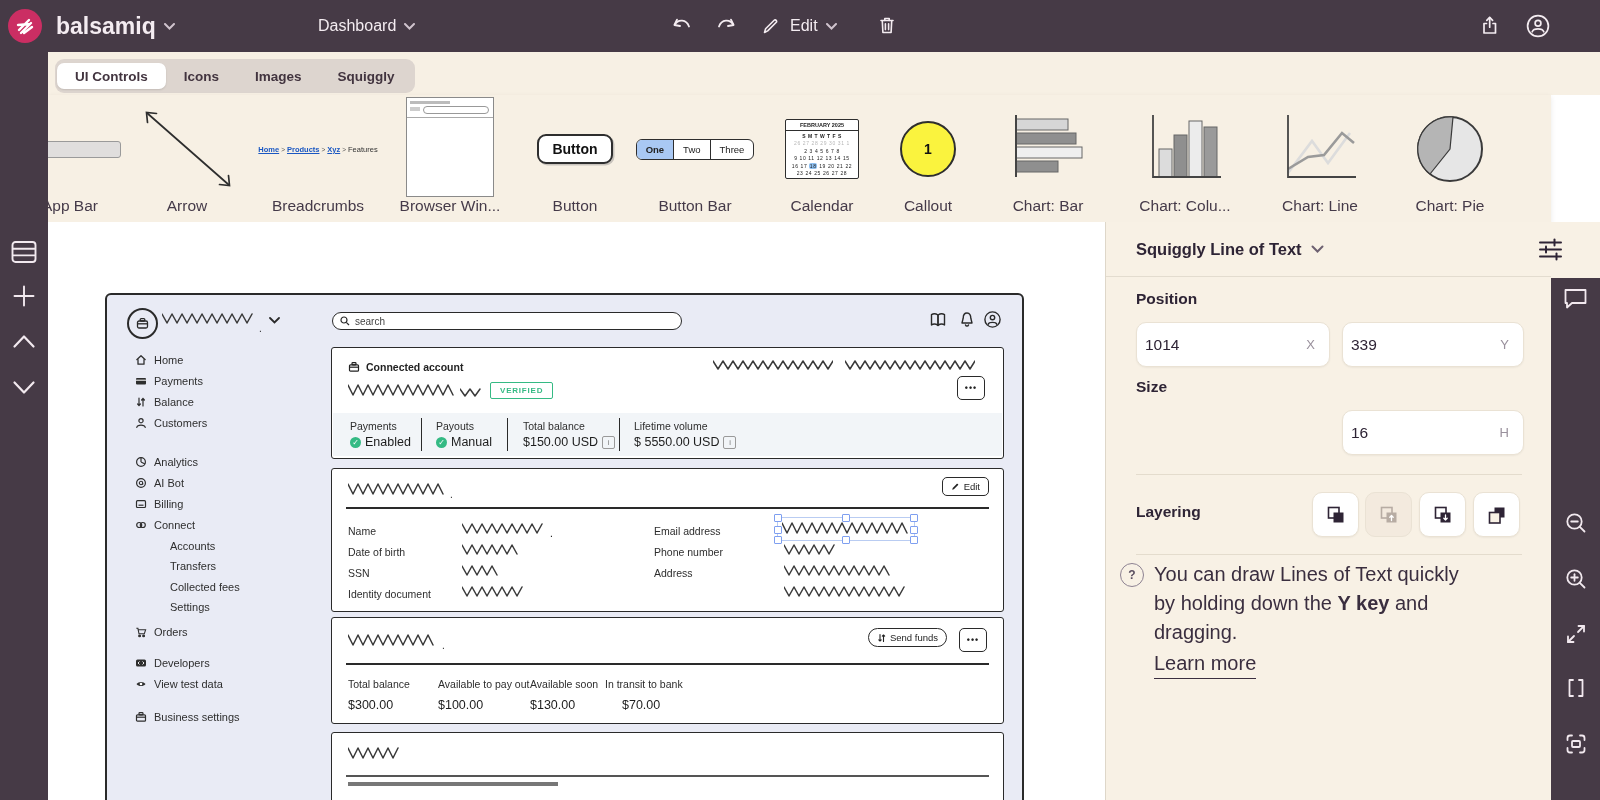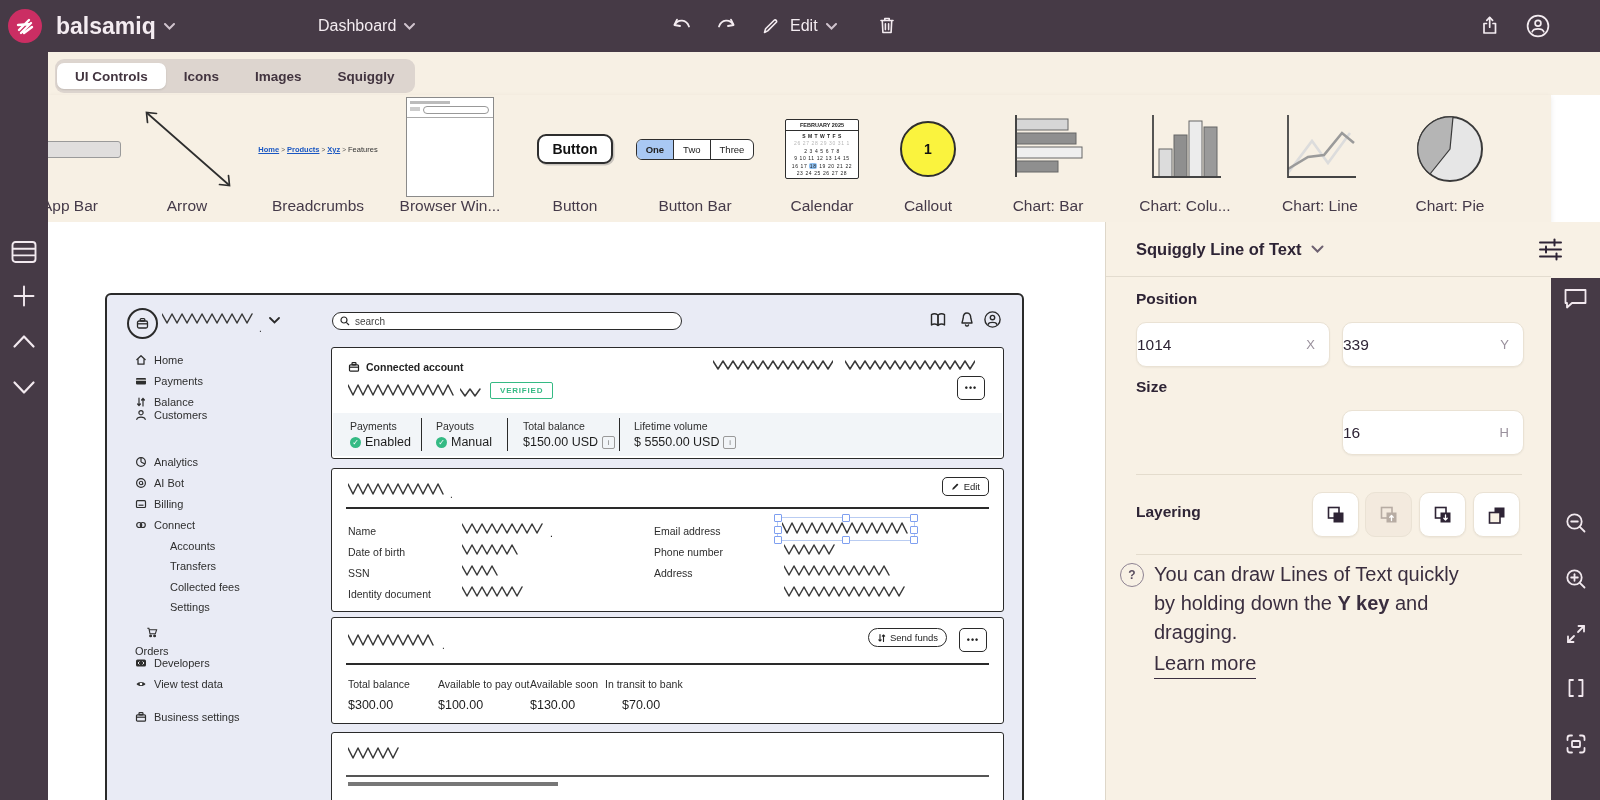--- a/index.html
+++ b/index.html
@@ -41,21 +41,21 @@
   .vdiv{position:absolute;width:1.4px;background:#2a2a2a;}
   .check{display:inline-flex;width:11px;height:11px;border-radius:50%;background:#35ba84;color:#fff;font-size:8px;align-items:center;justify-content:center;margin-right:4px;}
   .infoi{display:inline-flex;width:11px;height:11px;border:1px solid #9a9a9a;border-radius:2px;color:#777;font-size:7.5px;align-items:center;justify-content:center;margin-left:4px;}
   .handle{position:absolute;width:6px;height:6px;background:#fff;border:1.2px solid #7e9ff0;border-radius:1px;}
   
   .inspector{left:1105px;top:222px;width:446px;height:578px;background:#f8f1e5;border-left:1px solid #ded7c9;box-sizing:border-box;color:#2e2435;}
   .insp-header{position:absolute;left:0;top:0;width:100%;height:55px;border-bottom:1px solid #e3dccf;display:flex;align-items:center;padding-left:30px;box-sizing:border-box;gap:9px;cursor:pointer;}
   .insp-title{font-size:16.5px;font-weight:700;}
   .insp-h{position:absolute;font-size:15.5px;font-weight:700;}
   .insp-field{position:absolute;height:43px;background:#fff;border:1px solid #eae2d4;border-radius:10px;display:flex;align-items:center;box-shadow:0 1px 2px rgba(0,0,0,.05);}
-  .insp-field input{border:none;outline:none;background:transparent;width:70%;font-size:15.5px;color:#2e2435;padding-left:0;font-family:"Liberation Sans",sans-serif;}
+  .insp-field input{border:none;outline:none;background:transparent;width:70%;font-size:15.5px;color:#2e2435;padding-left:8px;font-family:"Liberation Sans",sans-serif;}
   .unit{position:absolute;right:14px;font-size:13px;color:#99909c;}
   .laybtn{position:absolute;width:45px;height:43px;background:#fff;border:1px solid #eae2d4;border-radius:10px;display:flex;align-items:center;justify-content:center;box-shadow:0 1px 2px rgba(0,0,0,.05);cursor:pointer;}
   .laybtn.disabled{background:#f3ead e;background:#f3eade;box-shadow:none;}
   .divider{position:absolute;left:30px;width:386px;height:1px;background:#e4dccd;}
   .helpq{position:absolute;width:22px;height:22px;border:1.5px solid #8d8292;border-radius:50%;color:#5a4f60;font-weight:700;font-size:12px;display:flex;align-items:center;justify-content:center;}
   .helptext{position:absolute;font-size:20px;line-height:29px;color:#3a2e3f;width:316px;}
   .learnmore{display:inline-block;margin-top:2px;border-bottom:1.6px solid #3a2e3f;cursor:pointer;}
   
   .mini-btn{border:2px solid #2e2e2e;border-radius:9px;background:#fff;padding:5px 13px;font-weight:700;font-size:14px;color:#111;box-shadow:1.5px 1.5px 0 #c9c4bd;}
   .bb{display:flex;border:1.5px solid #2e2e2e;border-radius:6px;overflow:hidden;background:#fff;font-size:9.5px;color:#222;}
@@ -421,21 +421,21 @@
         </div>
       <div class="navitem" style="left:28px;top:101px;">
           <svg width="12" height="12" viewBox="0 0 12 12">
             <g fill="none" stroke="#2e2e2e" stroke-width="1.2" stroke-linecap="round">
               <path d="M4 2 V9.5 M4 9.5 L2.6 8 M4 9.5 L5.4 8"></path>
               <path d="M8 10 V2.5 M8 2.5 L6.6 4 M8 2.5 L9.4 4"></path>
             </g>
           </svg>
           <span>Balance</span>
         </div>
-      <div class="navitem" style="left:28px;top:114px;">
+      <div class="navitem" style="left:28px;top:122px;">
           <svg width="12" height="12" viewBox="0 0 12 12">
             <g fill="none" stroke="#2e2e2e" stroke-width="1.2">
               <circle cx="6" cy="3.7" r="2.1"></circle>
               <path d="M1.8 10.5 C2.4 7.4 9.6 7.4 10.2 10.5" stroke-linecap="round"></path>
             </g>
           </svg>
           <span>Customers</span>
         </div>
       <div class="navitem" style="left:28px;top:161px;">
           <svg width="12" height="12" viewBox="0 0 12 12">
@@ -477,21 +477,21 @@
         </div>
       <div class="navitem" style="left:63px;top:265px;">
           <span>Transfers</span>
         </div>
       <div class="navitem" style="left:63px;top:286px;">
           <span>Collected fees</span>
         </div>
       <div class="navitem" style="left:63px;top:306px;">
           <span>Settings</span>
         </div>
-      <div class="navitem" style="left:28px;top:331px;flex-direction:column;">
+      <div class="navitem" style="left:28px;top:331px;">
           <svg width="12" height="12" viewBox="0 0 12 12">
             <g fill="none" stroke="#2e2e2e" stroke-width="1.1">
               <path d="M1.3 2.3 H2.9 L4 7.8 H9.3 L10.6 3.8 H3.3"></path>
               <circle cx="4.6" cy="9.9" r="0.9" fill="#2e2e2e"></circle>
               <circle cx="8.6" cy="9.9" r="0.9" fill="#2e2e2e"></circle>
             </g>
           </svg>
           <span>Orders</span>
         </div>
       <div class="navitem" style="left:28px;top:362px;">

